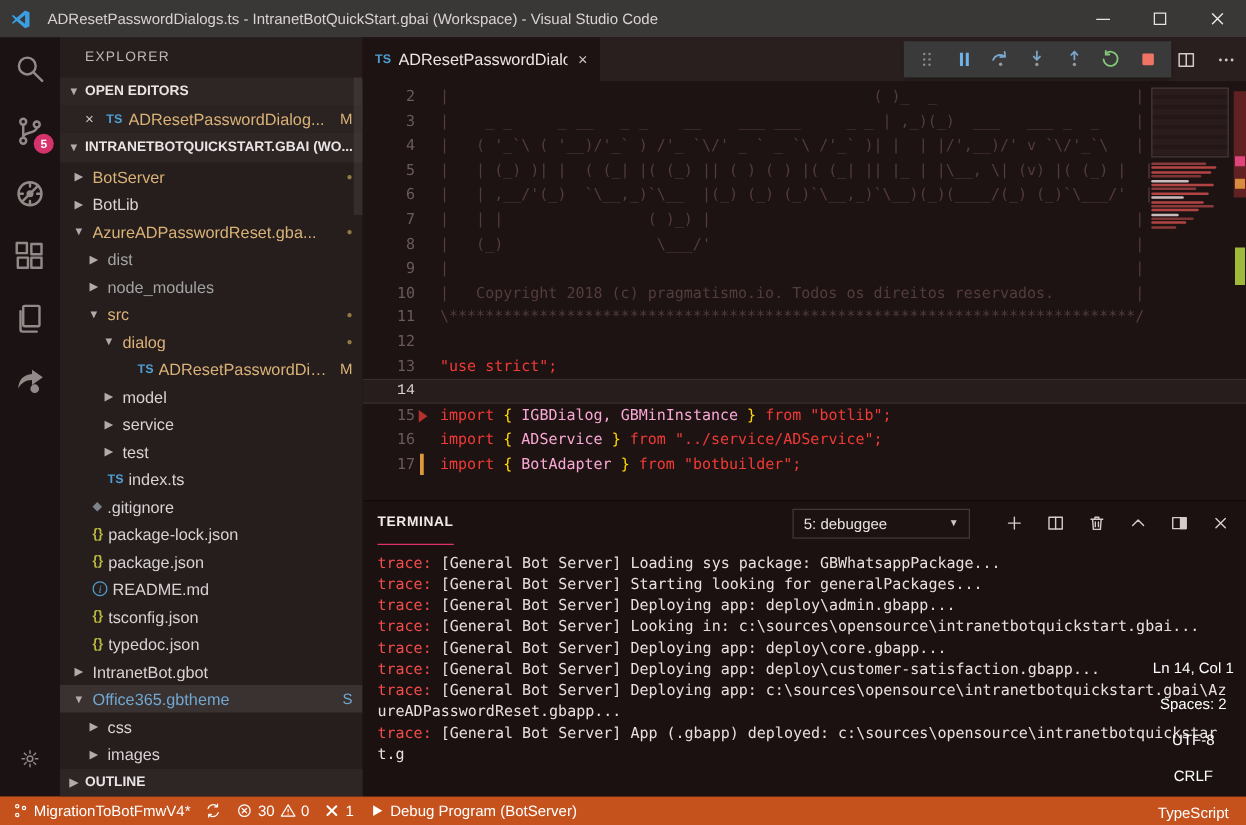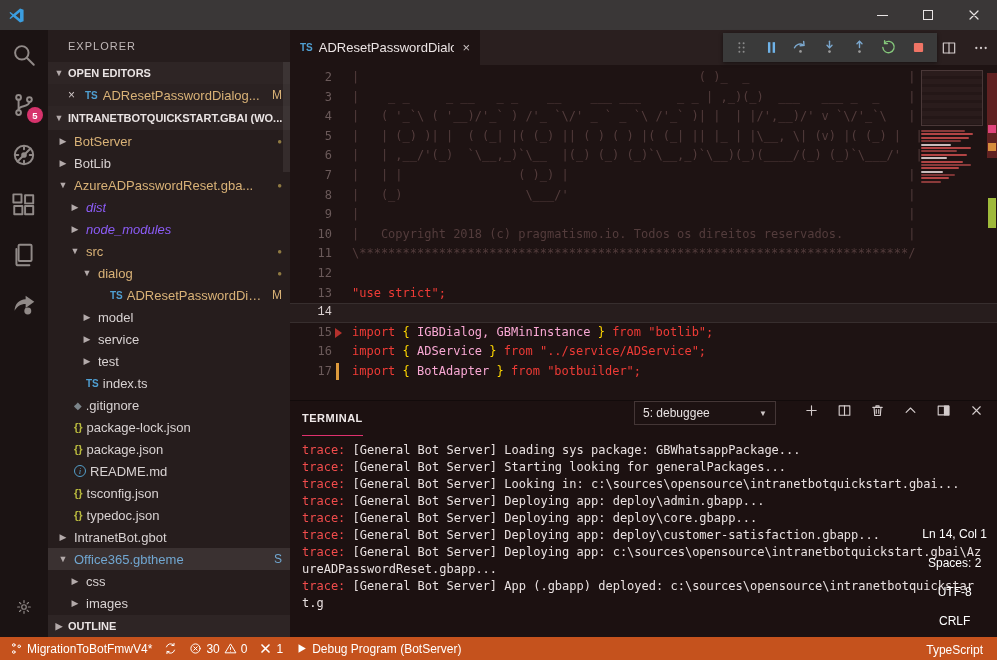--- a/index.html
+++ b/index.html
@@ -43,21 +43,21 @@
   .chev { width:14px; text-align:center; font-size:9px; color:#b3aaaa; flex-shrink:0; }
   .oe-item { height:22px; display:flex; align-items:center; background:#2b2222;
              padding:0 8px 0 20px; gap:5px; cursor:pointer; flex-shrink:0; }
   .oe-close { color:#cfc7c7; font-size:12px; width:12px; }
   .ts-badge { color:#4f9fd2; font-weight:bold; font-size:10px; flex-shrink:0; }
   .braces-badge { color:#b8b93e; font-weight:bold; font-size:11px; flex-shrink:0; }
   .info-badge { border:1px solid #539ec9; border-radius:50%; width:12px; height:12px; font-size:9px;
                 color:#539ec9; display:inline-flex; align-items:center; justify-content:center;
                 flex-shrink:0; font-style:italic; font-family:"Liberation Serif",serif; }
   .diamond-badge { color:#7b8489; font-size:10px; flex-shrink:0; }
-  .gold { color:#d9b277; } .white { color:#d8d2d2; } .grayed { color:#8b5cf6;font-style:italic; } .bluesel { color:#71a7d1; }
+  .gold { color:#d9b277; } .white { color:#d8d2d2; } .grayed { color:#a3a3a3; } .bluesel { color:#71a7d1; }
   .tree { flex:1; overflow:hidden; }
   .tree-row { height:22px; display:flex; align-items:center; gap:4px; padding-right:8px; cursor:pointer; }
   .tree-row.selected { background:#3a3131; }
   .tree-label { white-space:nowrap; overflow:hidden; text-overflow:ellipsis; }
   .dot { margin-left:auto; color:#8f7a42; font-size:8px; }
   .row-badge { margin-left:auto; font-size:12px; }
   .row-badge.m { color:#d9b277; } .row-badge.s { color:#71a7d1; }
   .sb-scroll { position:absolute; right:0; top:32px; width:7px; height:110px; background:rgba(255,255,255,0.07); }
 
   
@@ -97,21 +97,21 @@
             background:repeating-linear-gradient(180deg,#2a1c1c 0 5px,#241717 5px 8px); }
   .mm-row { height:2px; margin-bottom:1.4px; border-radius:1px; }
   .overview-ruler { position:absolute; right:0; top:0; width:10px; height:335px; }
   .ovr-thumb { position:absolute; right:0; top:8px; width:10px; height:85px; background:rgba(150,45,45,0.55); }
   .ovr-red { position:absolute; right:1px; top:60px; width:8px; height:8px; background:#e0447c; }
   .ovr-orange { position:absolute; right:1px; top:78px; width:8px; height:8px; background:#d78d3d; }
   .ovr-green { position:absolute; right:1px; top:133px; width:8px; height:30px; background:#9fba3b; }
 
   
   .panel { flex:1; border-top:1px solid #120b0b; display:flex; flex-direction:column; background:#1c1111; min-height:0; }
-  .panel-header { height:35px; display:flex; align-items:flex-start; padding:0 12px; flex-shrink:0; }
+  .panel-header { height:35px; display:flex; align-items:center; padding:0 12px; flex-shrink:0; }
   .panel-tab { font-size:11px; font-weight:bold; letter-spacing:.5px; color:#efe9e9; height:100%;
                display:flex; align-items:center; border-bottom:1.5px solid #e0316e; cursor:pointer; }
   .ph-spacer { flex:1; }
   .term-select { width:142px; height:24px; background:#1d1212; border:1px solid #443636; color:#e8e2e2;
                  font-size:12px; display:flex; align-items:center; padding:0 8px; margin-right:26px; cursor:pointer; }
   .term-select .arrow { margin-left:auto; font-size:8px; color:#cfc7c7; }
   .ph-icons { display:flex; align-items:center; gap:15px; color:#d4cccc; }
   .ph-icons .ph-btn { width:18px; height:18px; display:flex; align-items:center; justify-content:center; cursor:pointer; }
   .ph-icons svg { width:15px; height:15px; }
   .terminal { flex:1; padding:6px 12px 0; font-family:"DejaVu Sans Mono",monospace; font-size:12px;
@@ -130,20 +130,21 @@
 </style>
 </head>
 <body>
 
 <div class="titlebar">
   <span class="logo ic">
       <svg viewBox="0 0 24 24" style="width: 17px; height: 17px;">
         <path fill="#3b9ee0" d="M17 2 7.5 10.2 3.5 7 2 8l4 4-4 4 1.5 1 4-3.2L17 22l5-2V4zM17 7v10l-6.2-5z"></path>
       </svg>
     </span>
+  <span class="title">ADResetPasswordDialogs.ts - IntranetBotQuickStart.gbai (Workspace) - Visual Studio Code</span>
   <div class="win-controls">
     <div class="win-btn">
         <span class="min-line"></span>
       </div>
     <div class="win-btn">
         <span class="max-box"></span>
       </div>
     <div class="win-btn">
         <span class="ic">
           <svg viewBox="0 0 24 24" fill="none" stroke="currentColor" stroke-width="1.8" stroke-linecap="round" stroke-linejoin="round" style="width: 16px; height: 16px; display: block;">
@@ -543,22 +544,22 @@
                 <svg viewBox="0 0 24 24" fill="none" stroke="currentColor" stroke-width="1.8" stroke-linecap="round" stroke-linejoin="round" style="width: 15px; height: 15px; display: block;">
                   <path d="M6 6l12 12M18 6L6 18"></path>
                 </svg>
               </span>
             </div>
           </div>
       </div>
       <div class="terminal" id="terminal-output">
           <div class="tline"><span class="tprefix">trace:</span><span> [General Bot Server] Loading sys package: GBWhatsappPackage...</span></div>
           <div class="tline"><span class="tprefix">trace:</span><span> [General Bot Server] Starting looking for generalPackages...</span></div>
+          <div class="tline"><span class="tprefix">trace:</span><span> [General Bot Server] Deploying app: deploy\admin.gbapp...</span></div>
           <div class="tline"><span class="tprefix">trace:</span><span> [General Bot Server] Looking in: c:\sources\opensource\intranetbotquickstart.gbai...</span></div>
-          <div class="tline"><span class="tprefix">trace:</span><span> [General Bot Server] Deploying app: deploy\admin.gbapp...</span></div>
           <div class="tline"><span class="tprefix">trace:</span><span> [General Bot Server] Deploying app: deploy\core.gbapp...</span></div>
           <div class="tline"><span class="tprefix">trace:</span><span> [General Bot Server] Deploying app: deploy\customer-satisfaction.gbapp...</span></div>
           <div class="tline"><span class="tprefix">trace:</span><span> [General Bot Server] Deploying app: c:\sources\opensource\intranetbotquickstart.gbai\AzureADPasswordReset.gbapp...</span></div>
           <div class="tline"><span class="tprefix">trace:</span><span> [General Bot Server] App (.gbapp) deployed: c:\sources\opensource\intranetbotquickstart.g</span></div>
         </div>
     </div>
   </div>
 </div>
 
 <div class="statusbar">

